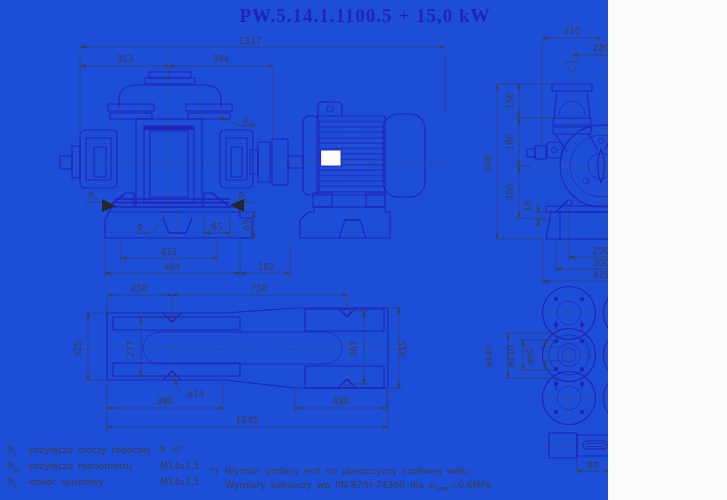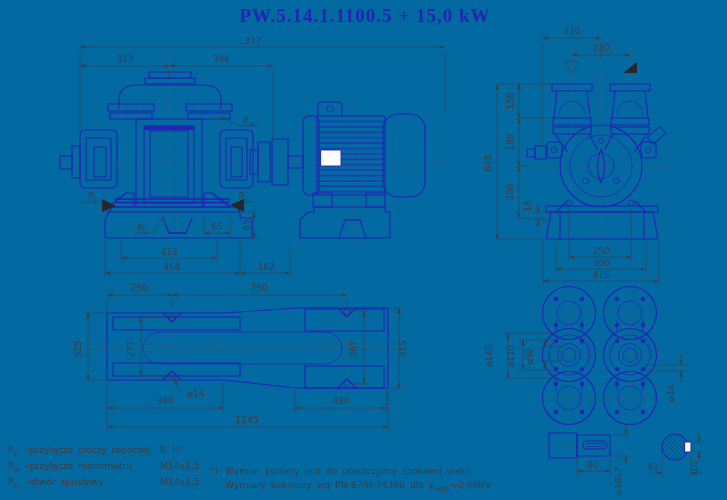--- a/index.html
+++ b/index.html
@@ -1,16 +1,16 @@
 <!DOCTYPE html>
 <html><head>
 <meta charset="utf-8">
 <style>
   html,body{margin:0;padding:0;background:#fcfcfc;}
-  .page{position:relative;width:727px;height:500px;background:#0369a1;overflow:hidden;
+  .page{position:relative;width:608px;height:500px;background:#1d4ed8;overflow:hidden;
         font-family:"DejaVu Sans",sans-serif;}
   svg{position:absolute;left:0;top:0;}
   .b  {stroke:#2323b6;stroke-width:1.1;fill:none;stroke-linejoin:round;stroke-linecap:round;}
   .b2 {stroke:#2323b6;stroke-width:0.7;fill:none;}
   .bf {fill:#2323b6;stroke:none;}
   .wf {fill:#fcfcfc;}
   .af {fill:#26262c;stroke:none;}
   .d  {stroke:#3d3d44;stroke-width:0.55;fill:none;}
   .cl {stroke:#5a5a60;stroke-width:0.5;stroke-dasharray:8 2.5 1.5 2.5;fill:none;}
   .cd {stroke:#2323b6;stroke-width:0.55;stroke-dasharray:4 2;fill:none;}

